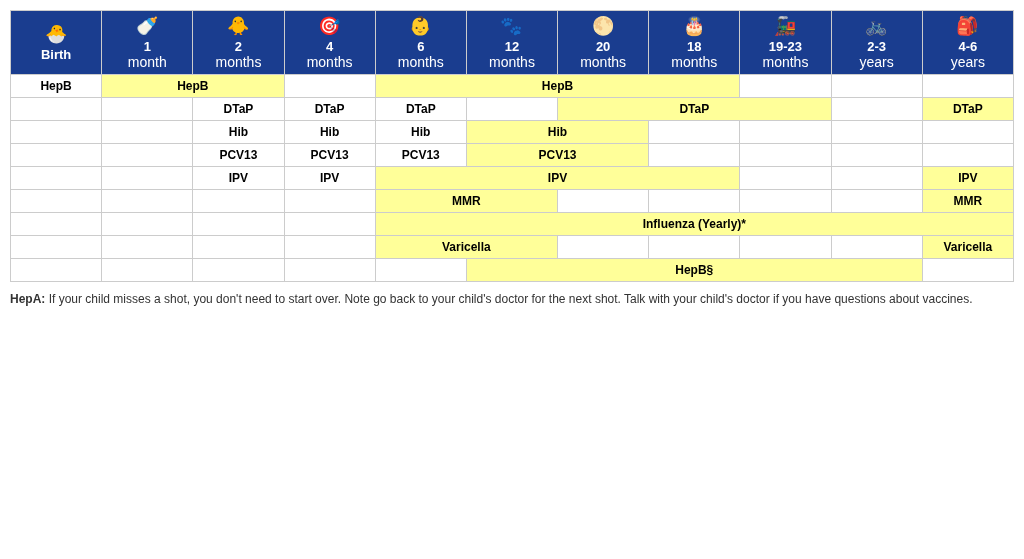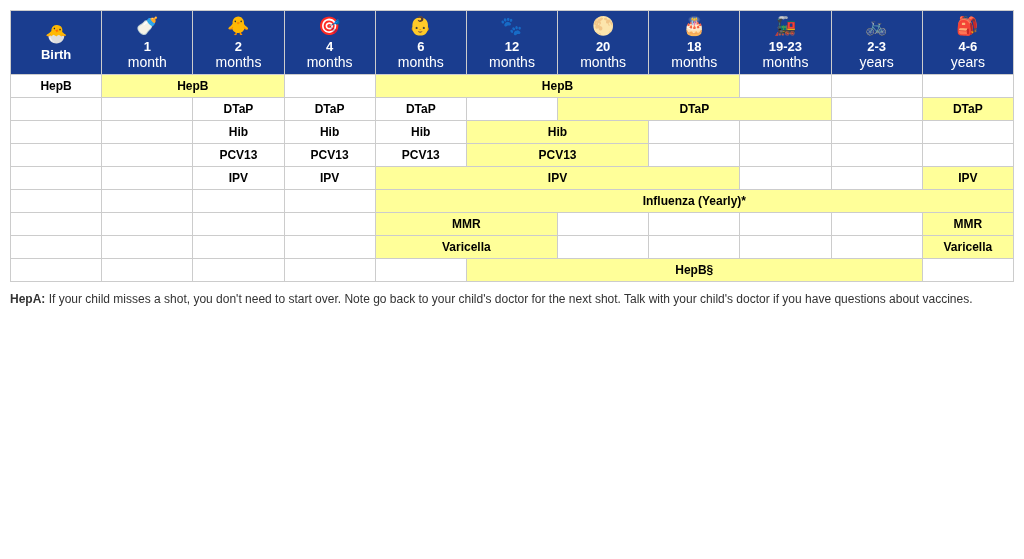--- a/index.html
+++ b/index.html
@@ -204,34 +204,34 @@
       <td class="empty-cell"></td>
       <td class="empty-cell"></td>
       <td class="yellow-cell">IPV</td>
     </tr>
 
     <tr>
       <td class="empty-cell"></td>
       <td class="empty-cell"></td>
       <td class="empty-cell"></td>
       <td class="empty-cell"></td>
+      <td class="yellow-cell" colspan="2">MMR</td>
+      <td class="empty-cell"></td>
+      <td class="empty-cell"></td>
+      <td class="empty-cell"></td>
+      <td class="empty-cell"></td>
+      <td class="yellow-cell">MMR</td>
+    </tr>
+
+    <tr>
+      <td class="empty-cell"></td>
+      <td class="empty-cell"></td>
+      <td class="empty-cell"></td>
+      <td class="empty-cell"></td>
       <td class="yellow-cell" colspan="7">Influenza (Yearly)*</td>
-    </tr>
-
-    <tr>
-      <td class="empty-cell"></td>
-      <td class="empty-cell"></td>
-      <td class="empty-cell"></td>
-      <td class="empty-cell"></td>
-      <td class="yellow-cell" colspan="2">MMR</td>
-      <td class="empty-cell"></td>
-      <td class="empty-cell"></td>
-      <td class="empty-cell"></td>
-      <td class="empty-cell"></td>
-      <td class="yellow-cell">MMR</td>
     </tr>
 
     <tr>
       <td class="empty-cell"></td>
       <td class="empty-cell"></td>
       <td class="empty-cell"></td>
       <td class="empty-cell"></td>
       <td class="yellow-cell" colspan="2">Varicella</td>
       <td class="empty-cell"></td>
       <td class="empty-cell"></td>

